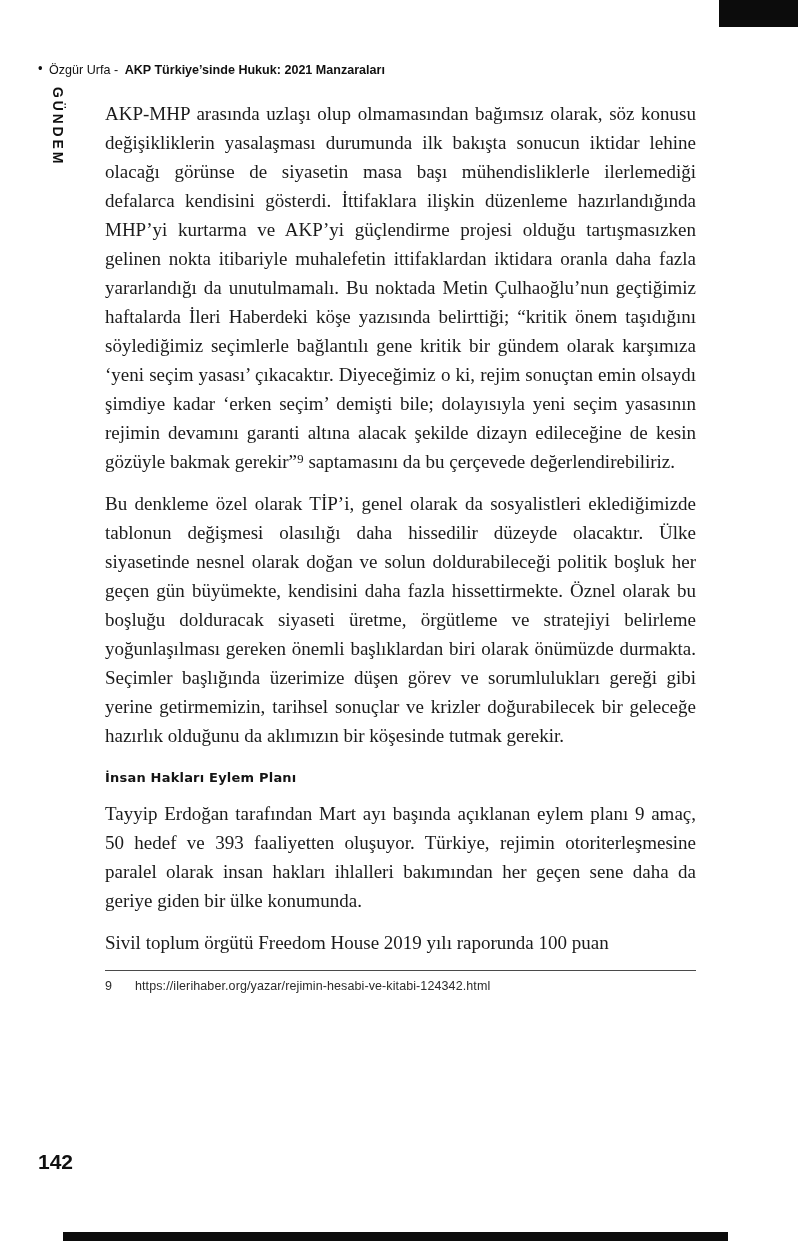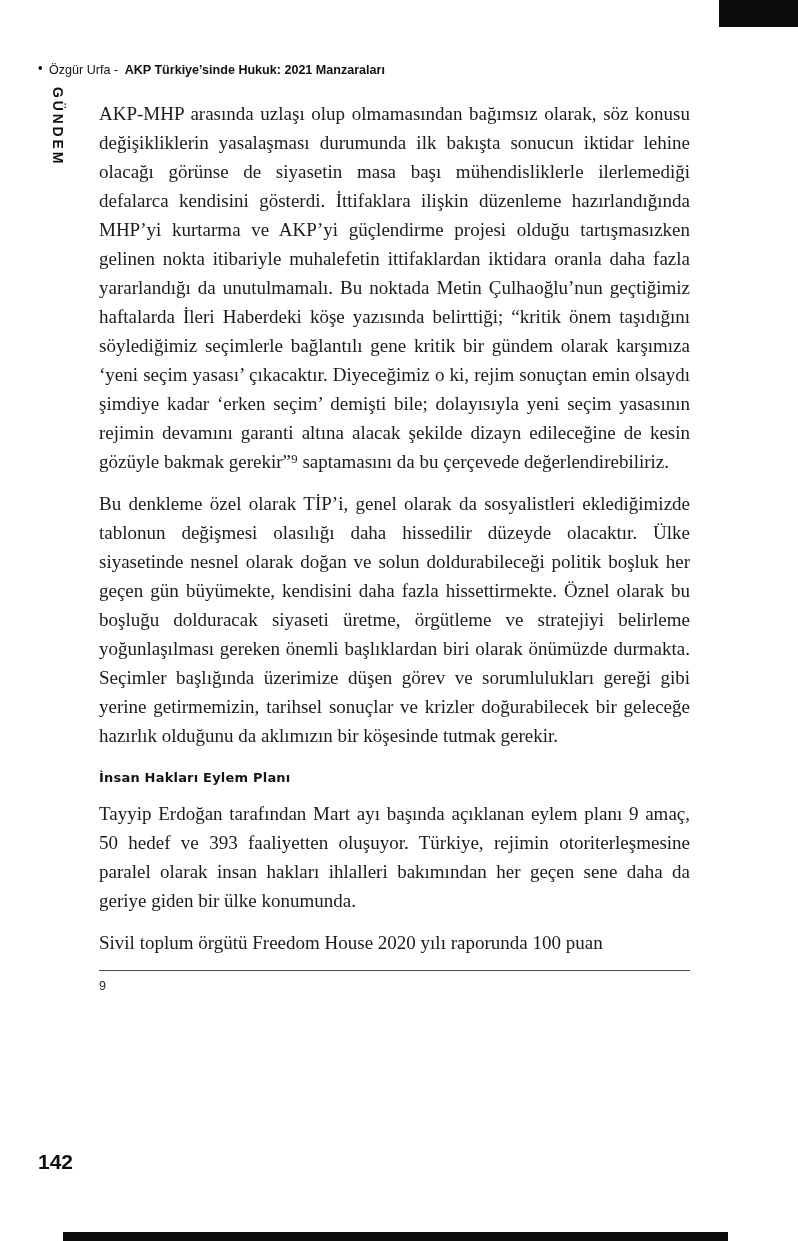--- a/index.html
+++ b/index.html
@@ -53,21 +53,21 @@
     font-weight: 700;
     font-size: 14.5px;
     letter-spacing: 3px;
     color: #101010;
     transform: scaleY(0.96);
     transform-origin: top left;
   }
   
   .text-column {
     position: absolute;
-    left: 99px; top: 99px;
+    left: 105px; top: 99px;
     width: 591px;
   }
   .text-column p {
     font-size: 19px;
     line-height: 29px;
     text-align: justify;
     margin-bottom: 13px;
     color: #1b1b1b;
   }
   .section-heading {
@@ -116,24 +116,25 @@
 
   <div class="vertical-label">GÜNDEM</div>
 
   <main class="text-column">
     <p>AKP-MHP arasında uzlaşı olup olmamasından bağımsız olarak, söz konusu değişikliklerin yasalaşması durumunda ilk bakışta sonucun iktidar lehine olacağı görünse de siyasetin masa başı mühendisliklerle ilerlemediği defalarca kendisini gösterdi. İttifaklara ilişkin düzenleme hazırlandığında MHP’yi kurtarma ve AKP’yi güçlendirme projesi olduğu tartışmasızken gelinen nokta itibariyle muhalefetin ittifaklardan iktidara oranla daha fazla yararlandığı da unutulmamalı. Bu noktada Metin Çulhaoğlu’nun geçtiğimiz haftalarda İleri Haberdeki köşe yazısında belirttiği; “kritik önem taşıdığını söylediğimiz seçimlerle bağlantılı gene kritik bir gündem olarak karşımıza ‘yeni seçim yasası’ çıkacaktır. Diyeceğimiz o ki, rejim sonuçtan emin olsaydı şimdiye kadar ‘erken seçim’ demişti bile; dolayısıyla yeni seçim yasasının rejimin devamını garanti altına alacak şekilde dizayn edileceğine de kesin gözüyle bakmak gerekir”⁹ saptamasını da bu çerçevede değerlendirebiliriz.</p>
     <p>Bu denkleme özel olarak TİP’i, genel olarak da sosyalistleri eklediğimizde tablonun değişmesi olasılığı daha hissedilir düzeyde olacaktır. Ülke siyasetinde nesnel olarak doğan ve solun doldurabileceği politik boşluk her geçen gün büyümekte, kendisini daha fazla hissettirmekte. Öznel olarak bu boşluğu dolduracak siyaseti üretme, örgütleme ve stratejiyi belirleme yoğunlaşılması gereken önemli başlıklardan biri olarak önümüzde durmakta. Seçimler başlığında üzerimize düşen görev ve sorumlulukları gereği gibi yerine getirmemizin, tarihsel sonuçlar ve krizler doğurabilecek bir geleceğe hazırlık olduğunu da aklımızın bir köşesinde tutmak gerekir.</p>
 
     <h2 class="section-heading">İnsan Hakları Eylem Planı</h2>
 
     <p>Tayyip Erdoğan tarafından Mart ayı başında açıklanan eylem planı 9 amaç, 50 hedef ve 393 faaliyetten oluşuyor. Türkiye, rejimin otoriterleşmesine paralel olarak insan hakları ihlalleri bakımından her geçen sene daha da geriye giden bir ülke konumunda.</p>
-    <p>Sivil toplum örgütü Freedom House 2020 yılı raporunda 100 puan</p>
+    <p>Sivil toplum örgütü Freedom House 2019 yılı raporunda 100 puan</p>
 
     <div class="footnote">
       <span class="fn-num">9</span>
+      <span class="fn-url">https://ilerihaber.org/yazar/rejimin-hesabi-ve-kitabi-124342.html</span>
     </div>
   </main>
 
   <div class="page-number">142</div>
 
   <div class="bottom-mark"></div>
 
 </div>
 
 </body></html>

